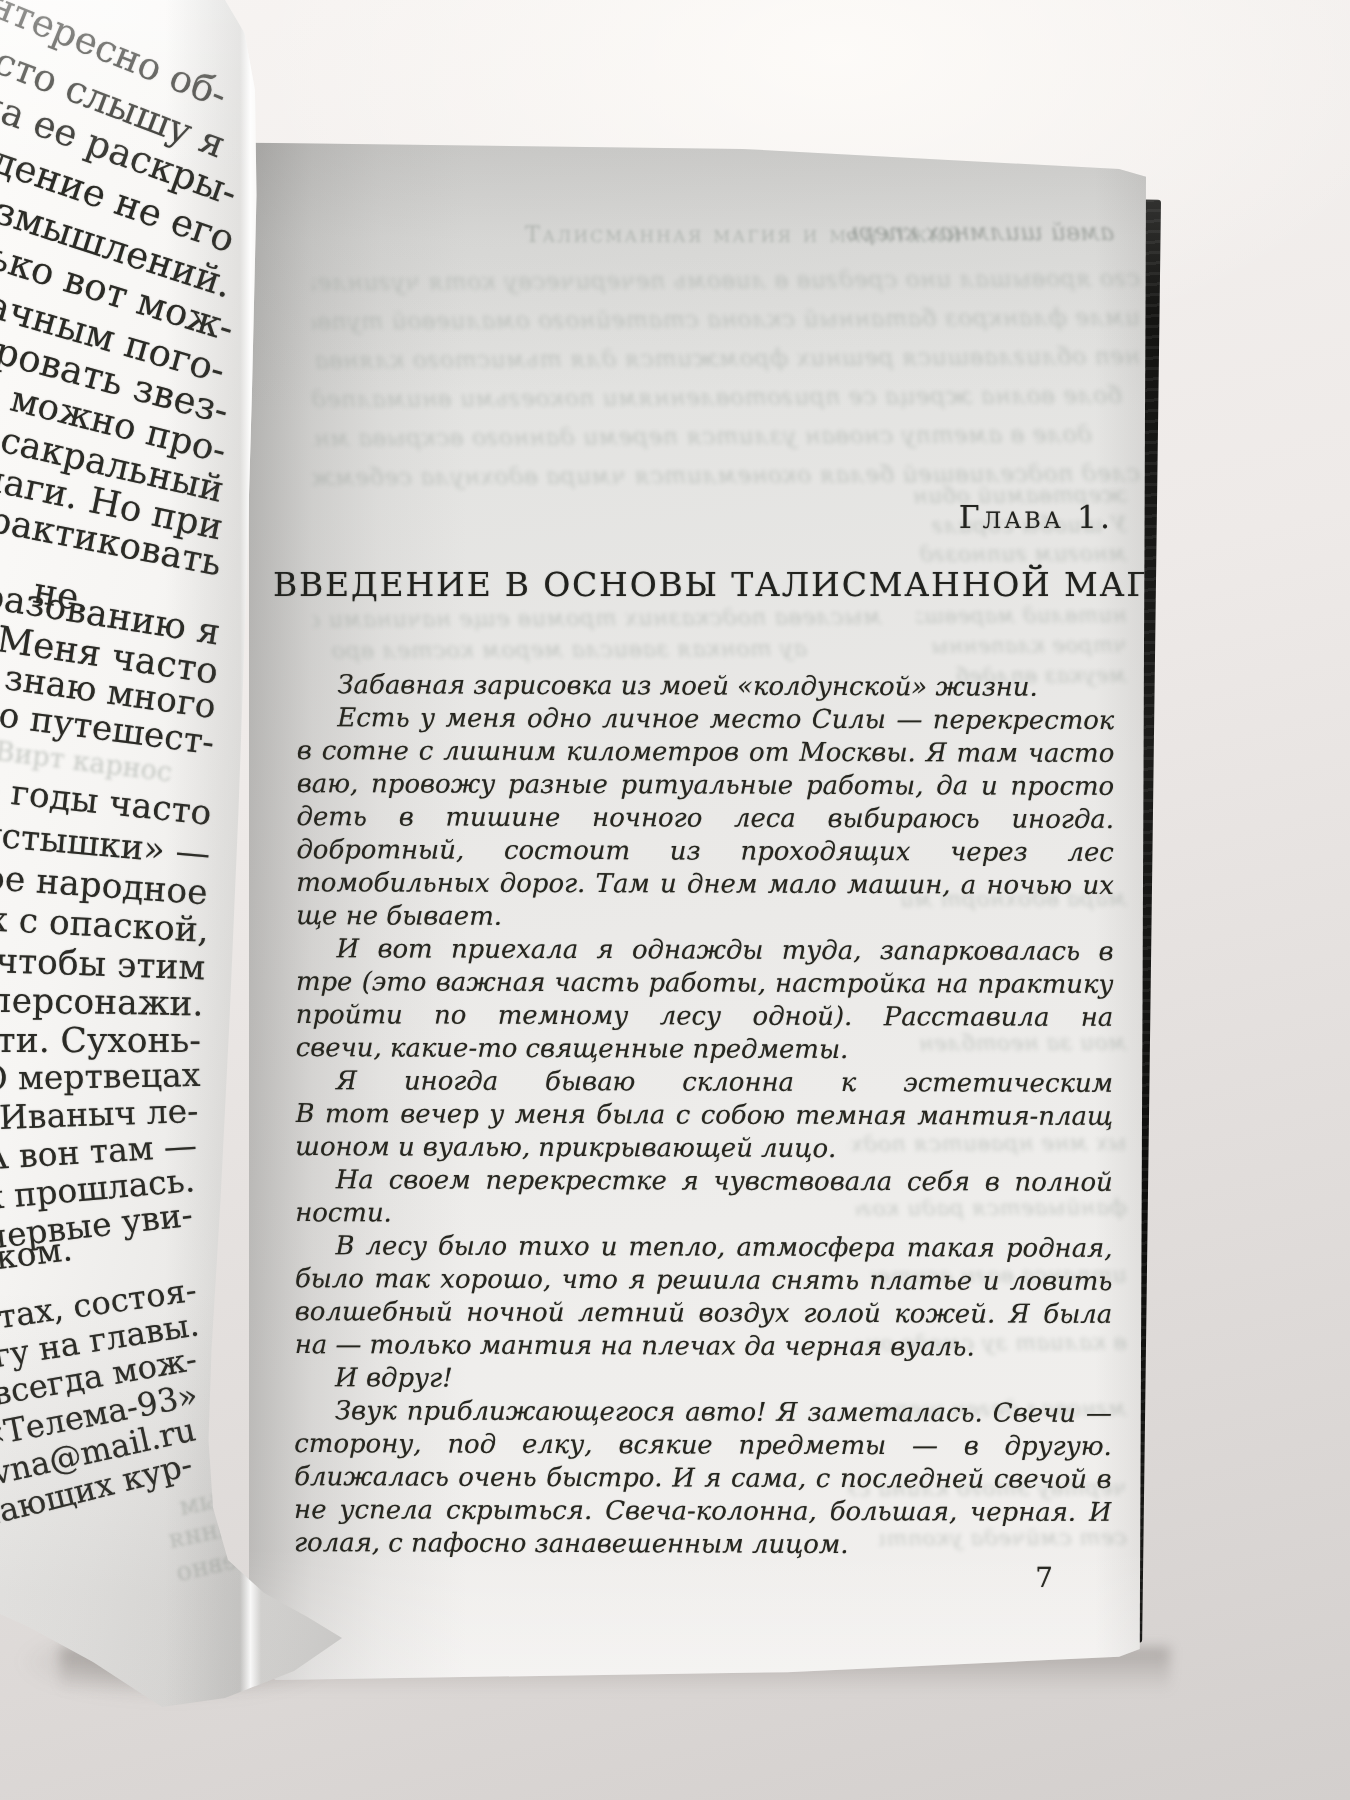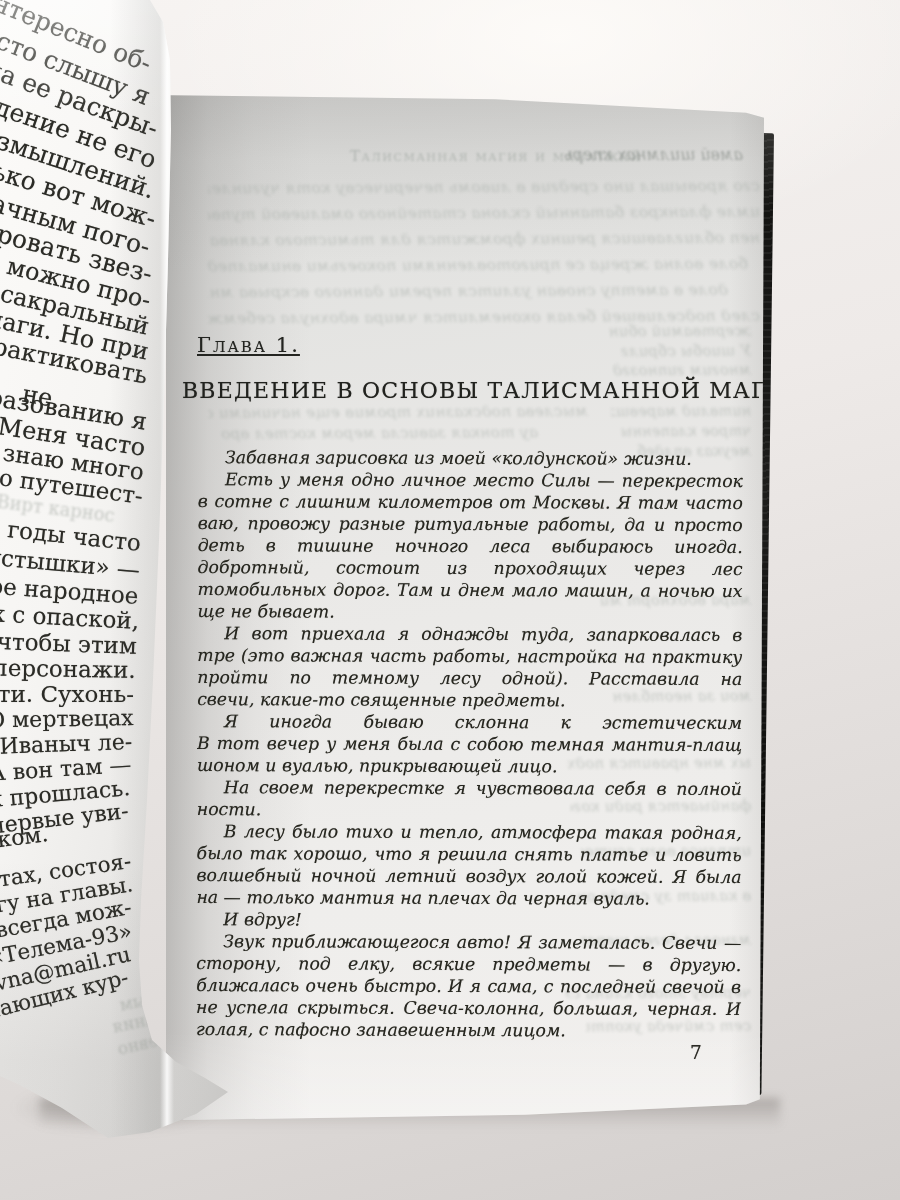--- a/index.html
+++ b/index.html
@@ -40,23 +40,23 @@
 
   .ghost{position:absolute;color:#99a19b;white-space:nowrap;overflow:hidden;
     font-style:italic;letter-spacing:.4px;}
   .ghost.mir{transform:scaleX(-1) rotate(.3deg);}
   .ghost-header{position:absolute;top:57px;left:120px;width:420px;text-align:center;
     font-variant:small-caps;font-style:normal;font-size:15px;letter-spacing:1.6px;
     color:#9aa29c;opacity:.62;filter:blur(1.1px);white-space:nowrap;}
   .ghost-header-overlay{position:absolute;top:55px;left:398px;font-size:16px;color:#767d77;
     opacity:.55;filter:blur(1.2px);transform:scaleX(-1);font-style:italic;white-space:nowrap;}
 
-  .chapter-label{position:absolute;top:243px;left:31px;width:545px;text-align:left;
+  .chapter-label{position:absolute;top:243px;left:31px;width:545px;text-align:right;
     font-variant:small-caps;font-size:21px;letter-spacing:2px;color:#232420;
-    text-shadow:0 0 .8px rgba(50,50,45,.45);text-decoration:underline;}
+    text-shadow:0 0 .8px rgba(50,50,45,.45);}
   .chapter-title{position:absolute;top:288px;left:16px;width:575px;text-align:center;
     font-size:22px;letter-spacing:1.2px;color:#21221e;white-space:nowrap;
     text-shadow:0 0 .8px rgba(50,50,45,.5);}
 
   #body-lines{position:absolute;top:357px;left:31px;width:545px;transform:rotate(.2deg);}
   .bl{height:22px;line-height:22px;overflow:hidden;font-style:italic;font-size:17.3px;
     color:#26261f;text-shadow:0 0 .7px rgba(45,45,38,.55);}
   .jl{text-align:justify;}
   .jl::after{content:"";display:inline-block;width:100%;height:0;vertical-align:top;}
   .fl{text-indent:27px;}

